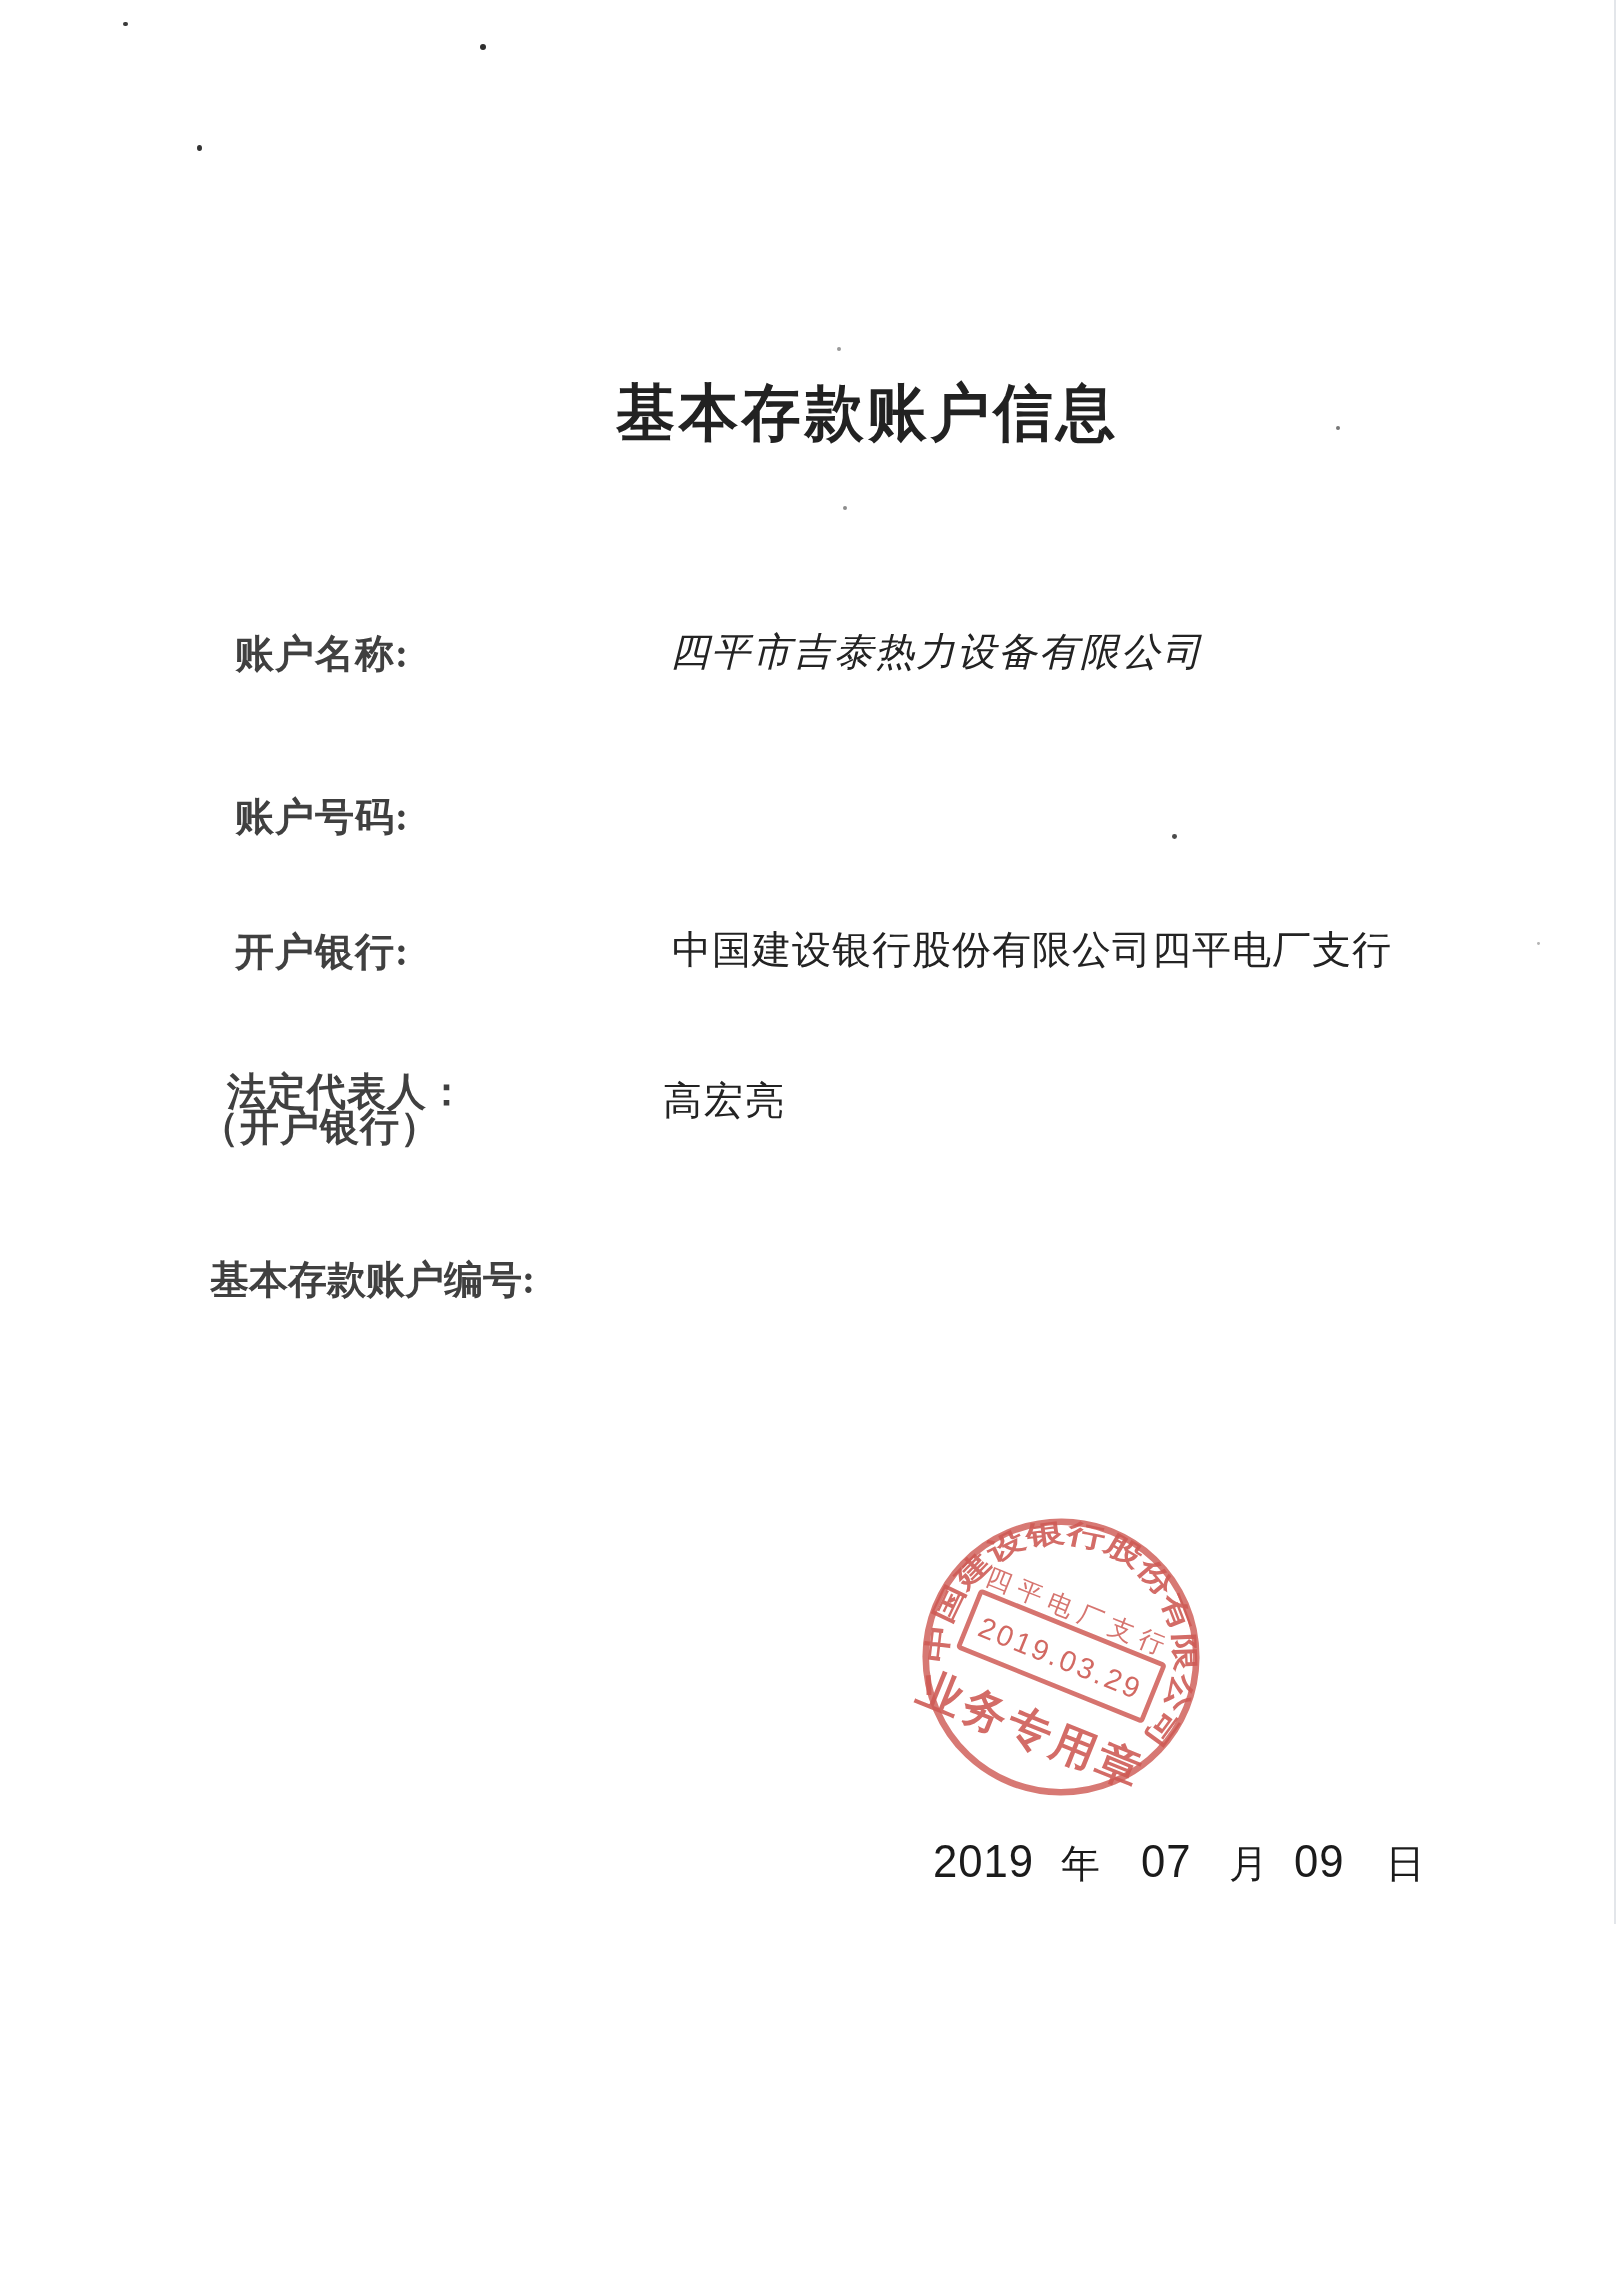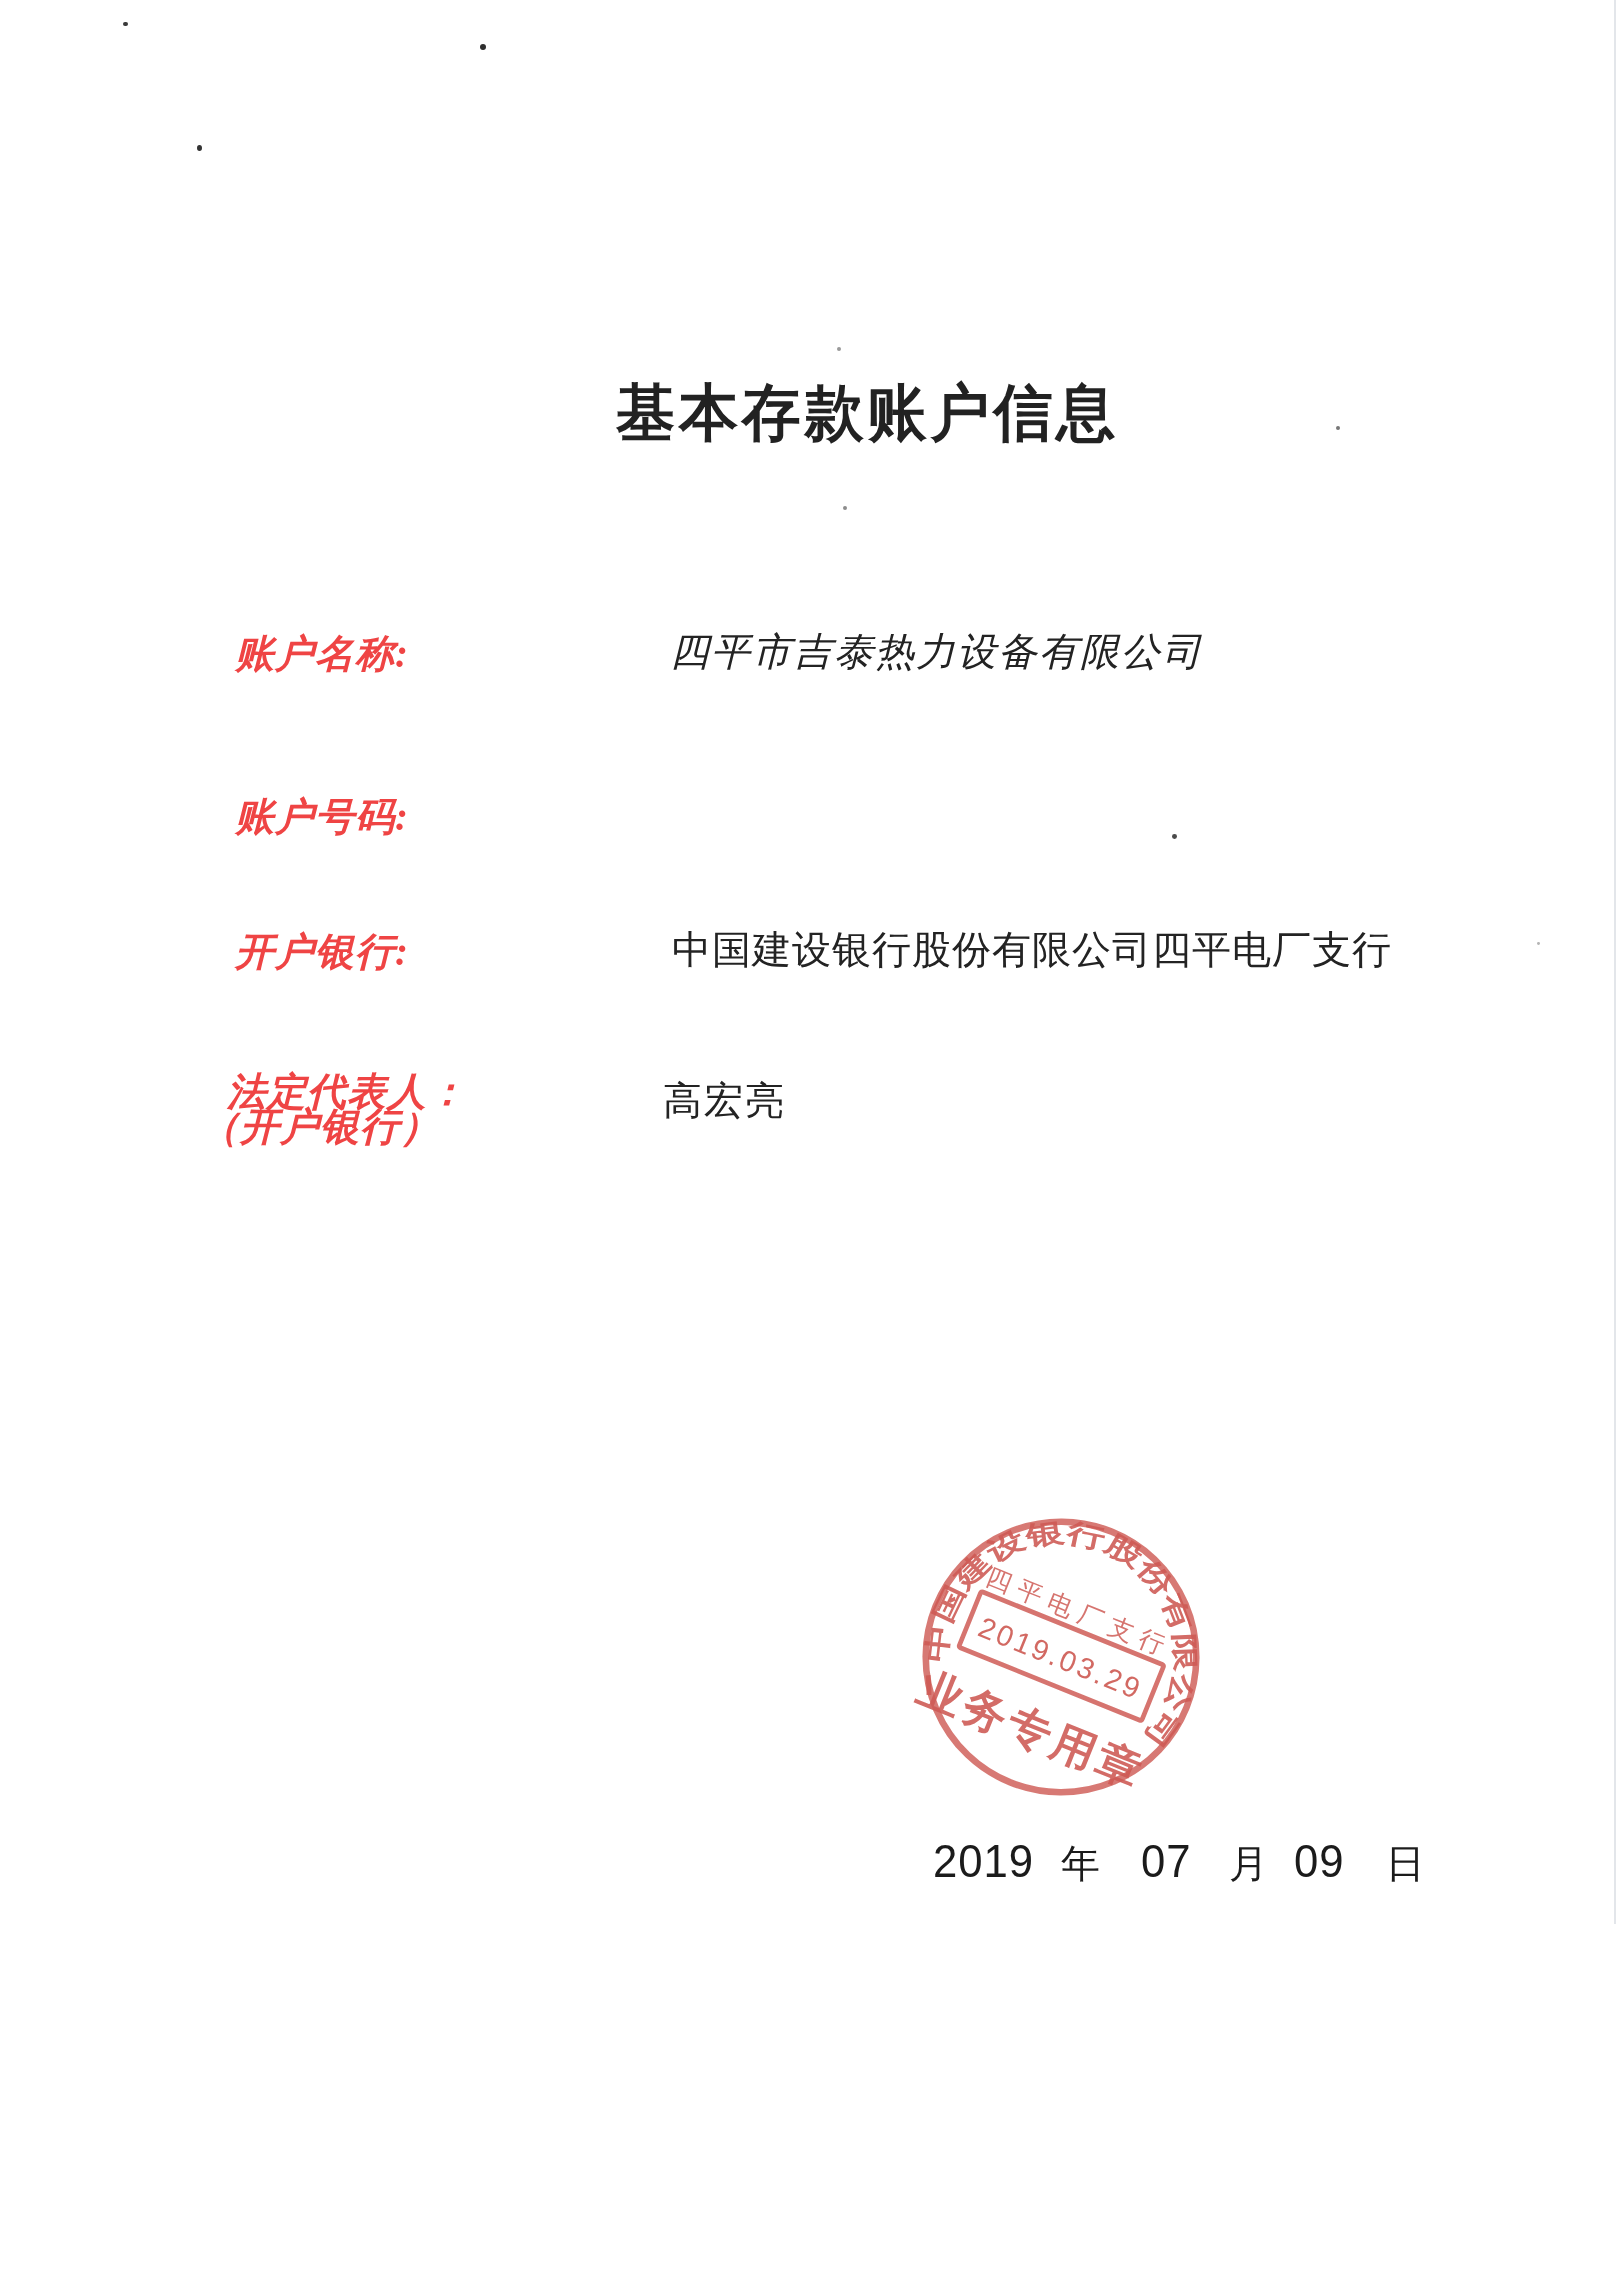--- a/index.html
+++ b/index.html
@@ -12,23 +12,22 @@
     color:#1d1d1d;
   }
   .title{
     position:absolute;left:616px;top:372px;
     font-size:59px;font-weight:700;letter-spacing:3.9px;
     margin:0;color:#222;
     transform:scaleY(1.05);transform-origin:left top;
   }
   .field-label{
     position:absolute;
-    font-size:39px;font-weight:600;letter-spacing:1px;color:#ef4444;
+    font-size:39px;font-weight:600;letter-spacing:1px;color:#404040;
     white-space:nowrap;
-    font-style:italic;
   }
   .field-value{
     position:absolute;
     font-size:39px;font-weight:400;letter-spacing:2px;color:#232323;
     white-space:nowrap;
   }
   .num-value{
     font-family:"Liberation Sans","DejaVu Sans",sans-serif;
     font-size:47px;letter-spacing:0px;color:#202020;font-weight:400;
     display:inline-block;transform:scaleX(0.9);transform-origin:left top;
@@ -72,20 +71,21 @@
 
   <span class="field-label" style="left:235px;top:790px;">账户号码:</span>
 
   <span class="field-label" style="left:235px;top:925px;">开户银行:</span>
   <span class="field-value" style="left:672px;top:923px;letter-spacing:1px;">中国建设银行股份有限公司四平电厂支行</span>
 
   <span class="field-label" style="left:227px;top:1037px;margin-top:28px;">法定代表人：</span>
   <span class="field-label" style="left:200px;top:1100px;">（开户银行）</span>
   <span class="field-value" style="left:663px;top:1074px;">高宏亮</span>
 
+  <span class="field-label" style="left:210px;top:1253px;letter-spacing:0px;">基本存款账户编号:</span>
 
   <div class="stamp">
     <svg viewBox="-165 -165 330 330" xmlns="http://www.w3.org/2000/svg">
       <g fill="#c8453e" stroke="none">
         <circle cx="0" cy="0" r="144" fill="none" stroke="#c8453e" stroke-width="7" stroke-opacity="0.82"></circle>
         <path id="stamp-arc" d="M -110.6 51.6 A 122 122 0 1 1 110.6 51.6" fill="none"></path>
         <text font-size="29" font-weight="600" fill="#c8453e" fill-opacity="0.9" font-family="Liberation Serif, DejaVu Serif, serif">
           <textPath href="#stamp-arc" startOffset="0" textLength="486" lengthAdjust="spacingAndGlyphs">中国建设银行股份有限公司</textPath>
         </text>
         <text x="0" y="-42" text-anchor="middle" font-size="27" letter-spacing="8" fill="#c8453e" fill-opacity="0.85" font-family="Liberation Serif, DejaVu Serif, serif">四平电厂支行</text>

